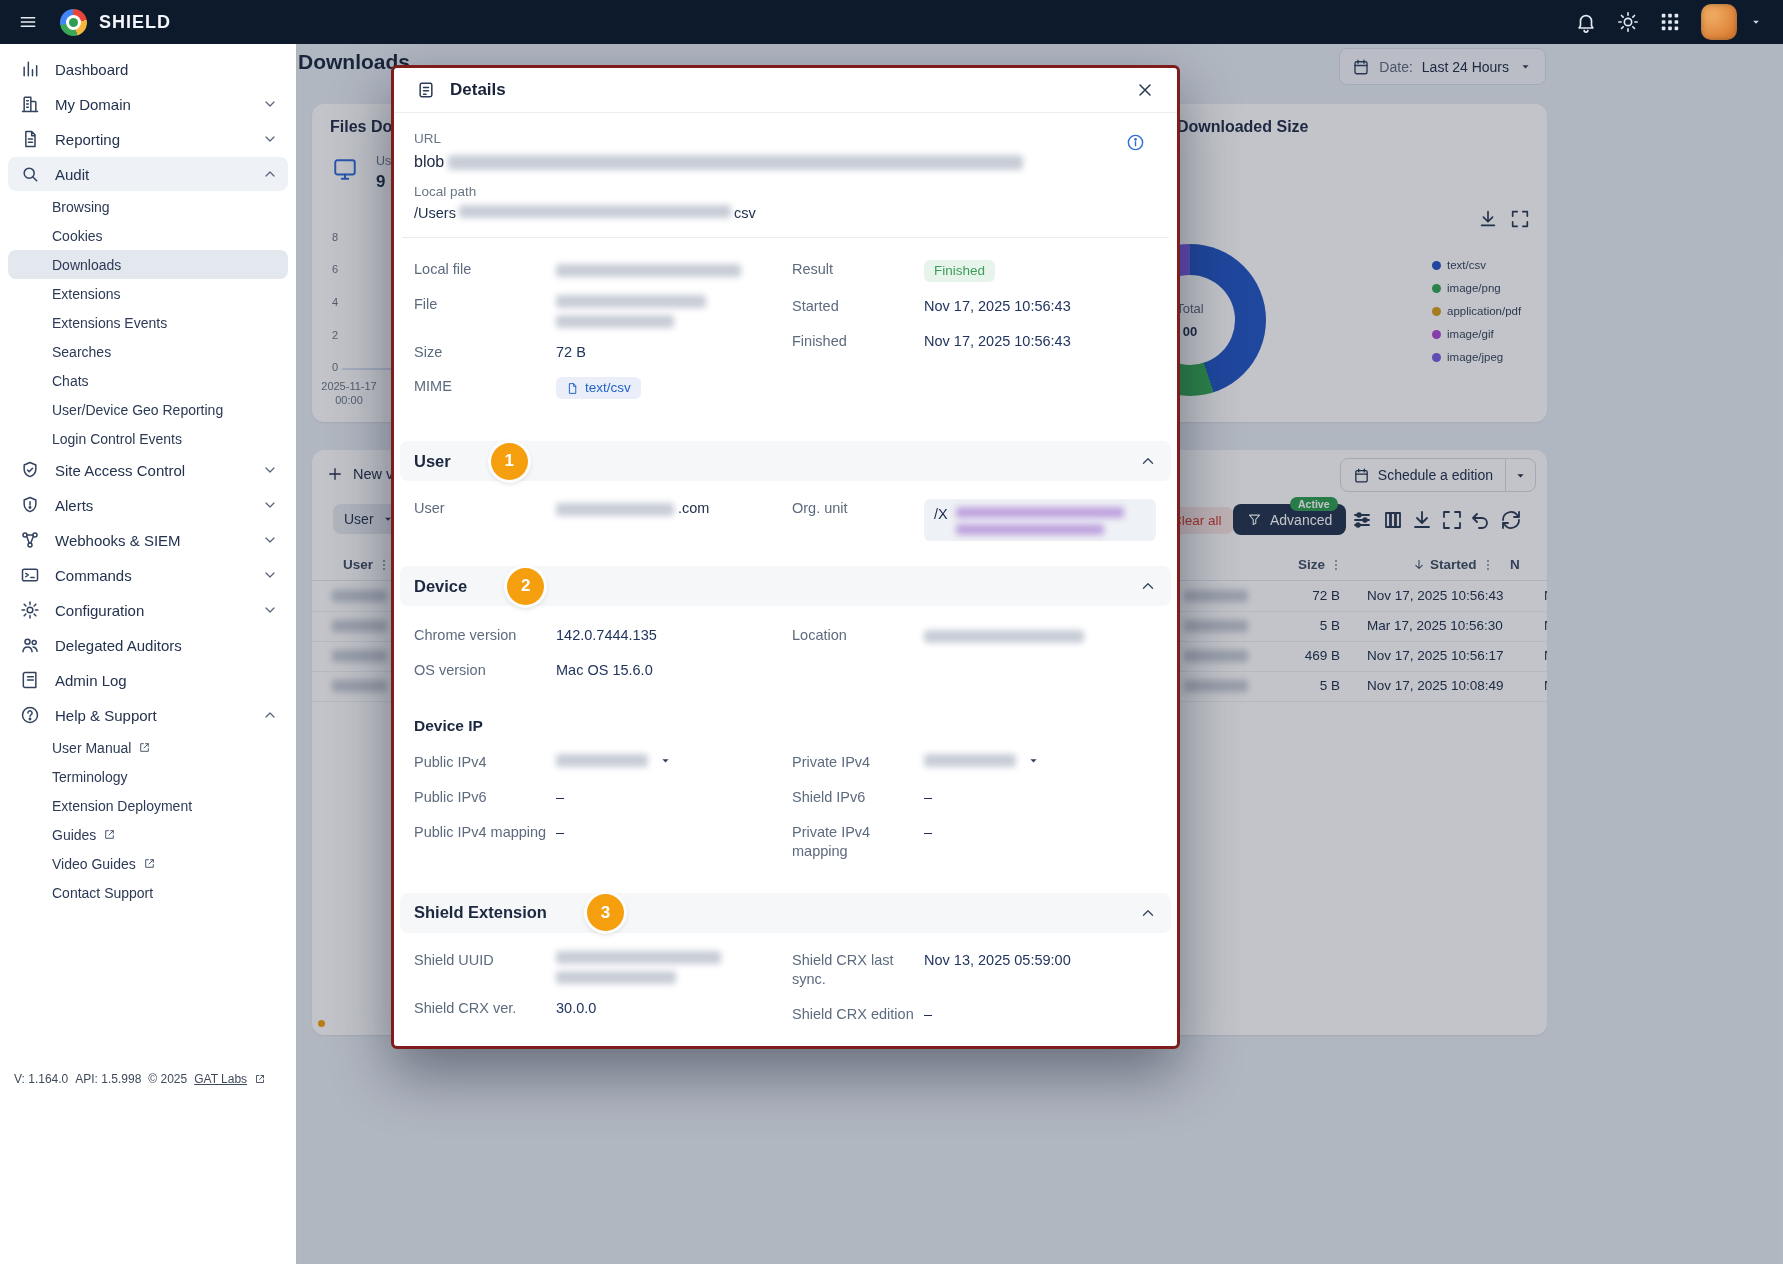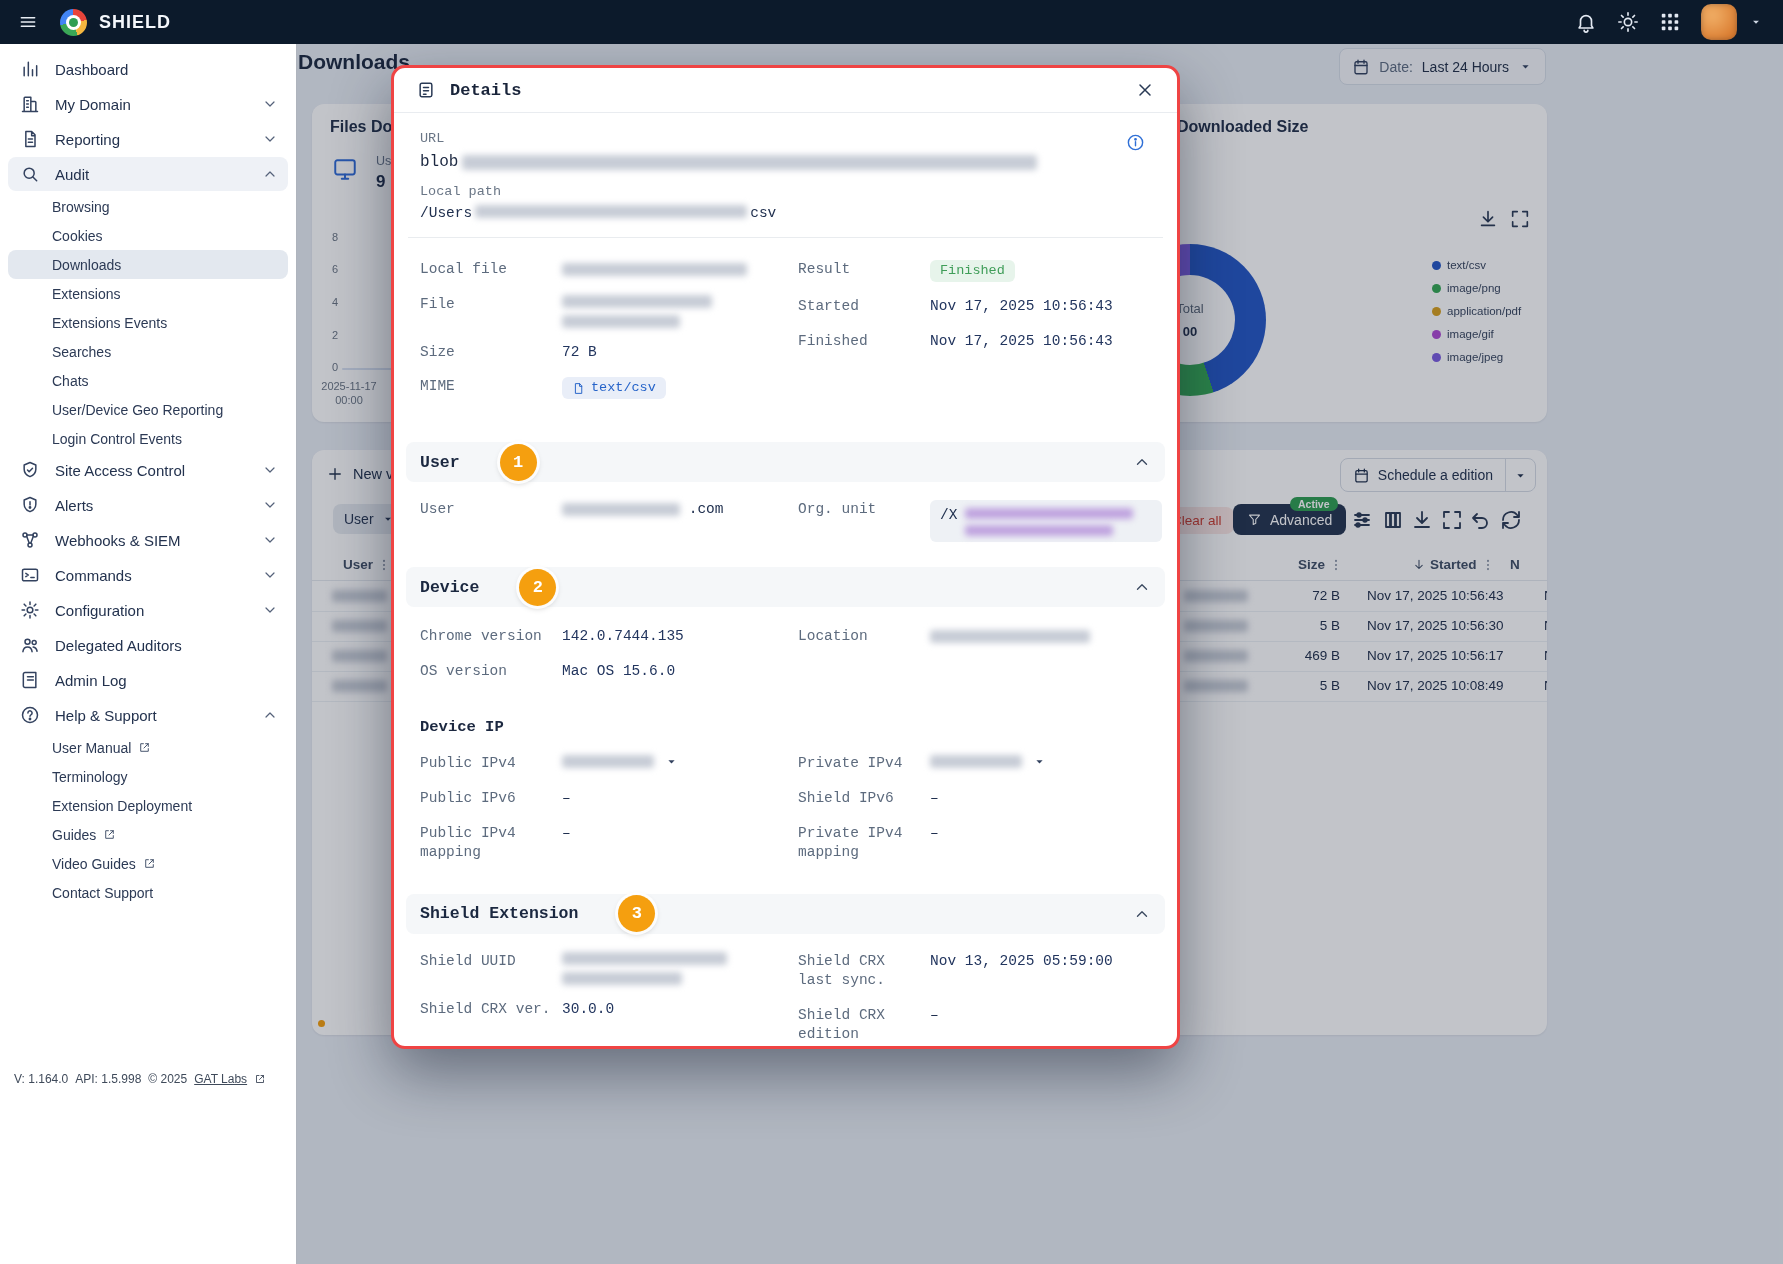--- a/index.html
+++ b/index.html
@@ -91,26 +91,26 @@
   .cell-mid-blur{position:absolute;left:872px;top:9px;width:64px;height:12px;}
   .cell-size{position:absolute;left:938px;top:7px;width:90px;text-align:right;}
   .cell-started{position:absolute;left:1055px;top:7px;white-space:nowrap;}
   .cell-flag{position:absolute;left:1200px;top:7px;margin-left:32px;}
   .dot-orange{position:absolute;left:6px;top:570px;width:7px;height:7px;border-radius:50%;background:#f59e0b;}
 
   
   .dim{position:absolute;inset:0;background:rgba(18,28,45,0.26);z-index:25;}
 
   
-  .modal{position:absolute;left:391px;top:65px;width:783px;height:978px;background:#fff;border:3px solid #ef4444;border-radius:14px;z-index:30;box-shadow:0 24px 60px rgba(10,20,40,.45);overflow:hidden;font-family:Liberation Mono, monospace;}
+  .modal{position:absolute;left:391px;top:65px;width:783px;height:978px;background:#fff;border:3px solid #7f1d1d;border-radius:6px;z-index:30;box-shadow:0 24px 60px rgba(10,20,40,.45);overflow:hidden;}
   .m-head{height:44px;display:flex;align-items:center;gap:14px;padding:0 22px;border-bottom:1px solid #e9ecf0;}
   .m-head .hic{width:20px;height:20px;color:#2a3a55;}
   .m-title{font-size:17px;font-weight:700;color:#19243a;}
   .m-close{margin-left:auto;width:20px;height:20px;color:#2a3a55;cursor:pointer;}
-  .m-body{position:relative;padding:18px 26px 0;font-size:14.5px;}
+  .m-body{position:relative;padding:18px 20px 0;font-size:14.5px;}
   .lbl{font-size:13.5px;color:#6a7686;}
   .url-val{margin-top:7px;font-size:16px;color:#1b2740;display:flex;align-items:center;gap:4px;}
   .path-val{margin-top:6px;font-size:14.5px;color:#20304f;display:flex;align-items:flex-start;gap:3px;}
   .info-ic{position:absolute;right:32px;top:20px;width:19px;height:19px;color:#2f6fd6;cursor:pointer;}
   .mdivider{border:none;border-top:1px solid #e9ecef;margin:16px -12px 0;}
   .g2{display:grid;grid-template-columns:378px 1fr;margin-top:22px;}
   .fr{display:flex;align-items:flex-start;margin-bottom:15px;}
   .fr .fl{flex:0 0 134px;color:#5d6b7e;line-height:1.35;padding-right:8px;}
   .col2 .fr .fl{flex-basis:124px;}
   .fv{color:#20304f;line-height:1.35;}
@@ -636,21 +636,21 @@
       <span class="blur cell-user-blur"></span>
       <span class="blur cell-mid-blur"></span>
       <span class="cell-size">72 B</span>
       <span class="cell-started">Nov 17, 2025 10:56:43</span>
       <span class="cell-flag">No</span>
     </div>
     <div class="trow" style="top:161px">
       <span class="blur cell-user-blur"></span>
       <span class="blur cell-mid-blur"></span>
       <span class="cell-size">5 B</span>
-      <span class="cell-started">Nov 17, 2025 10:56:30</span>
+      <span class="cell-started">Mar 17, 2025 10:56:30</span>
       <span class="cell-flag">No</span>
     </div>
     <div class="trow" style="top:191px">
       <span class="blur cell-user-blur"></span>
       <span class="blur cell-mid-blur"></span>
       <span class="cell-size">469 B</span>
       <span class="cell-started">Nov 17, 2025 10:56:17</span>
       <span class="cell-flag">No</span>
     </div>
     <div class="trow" style="top:221px">

